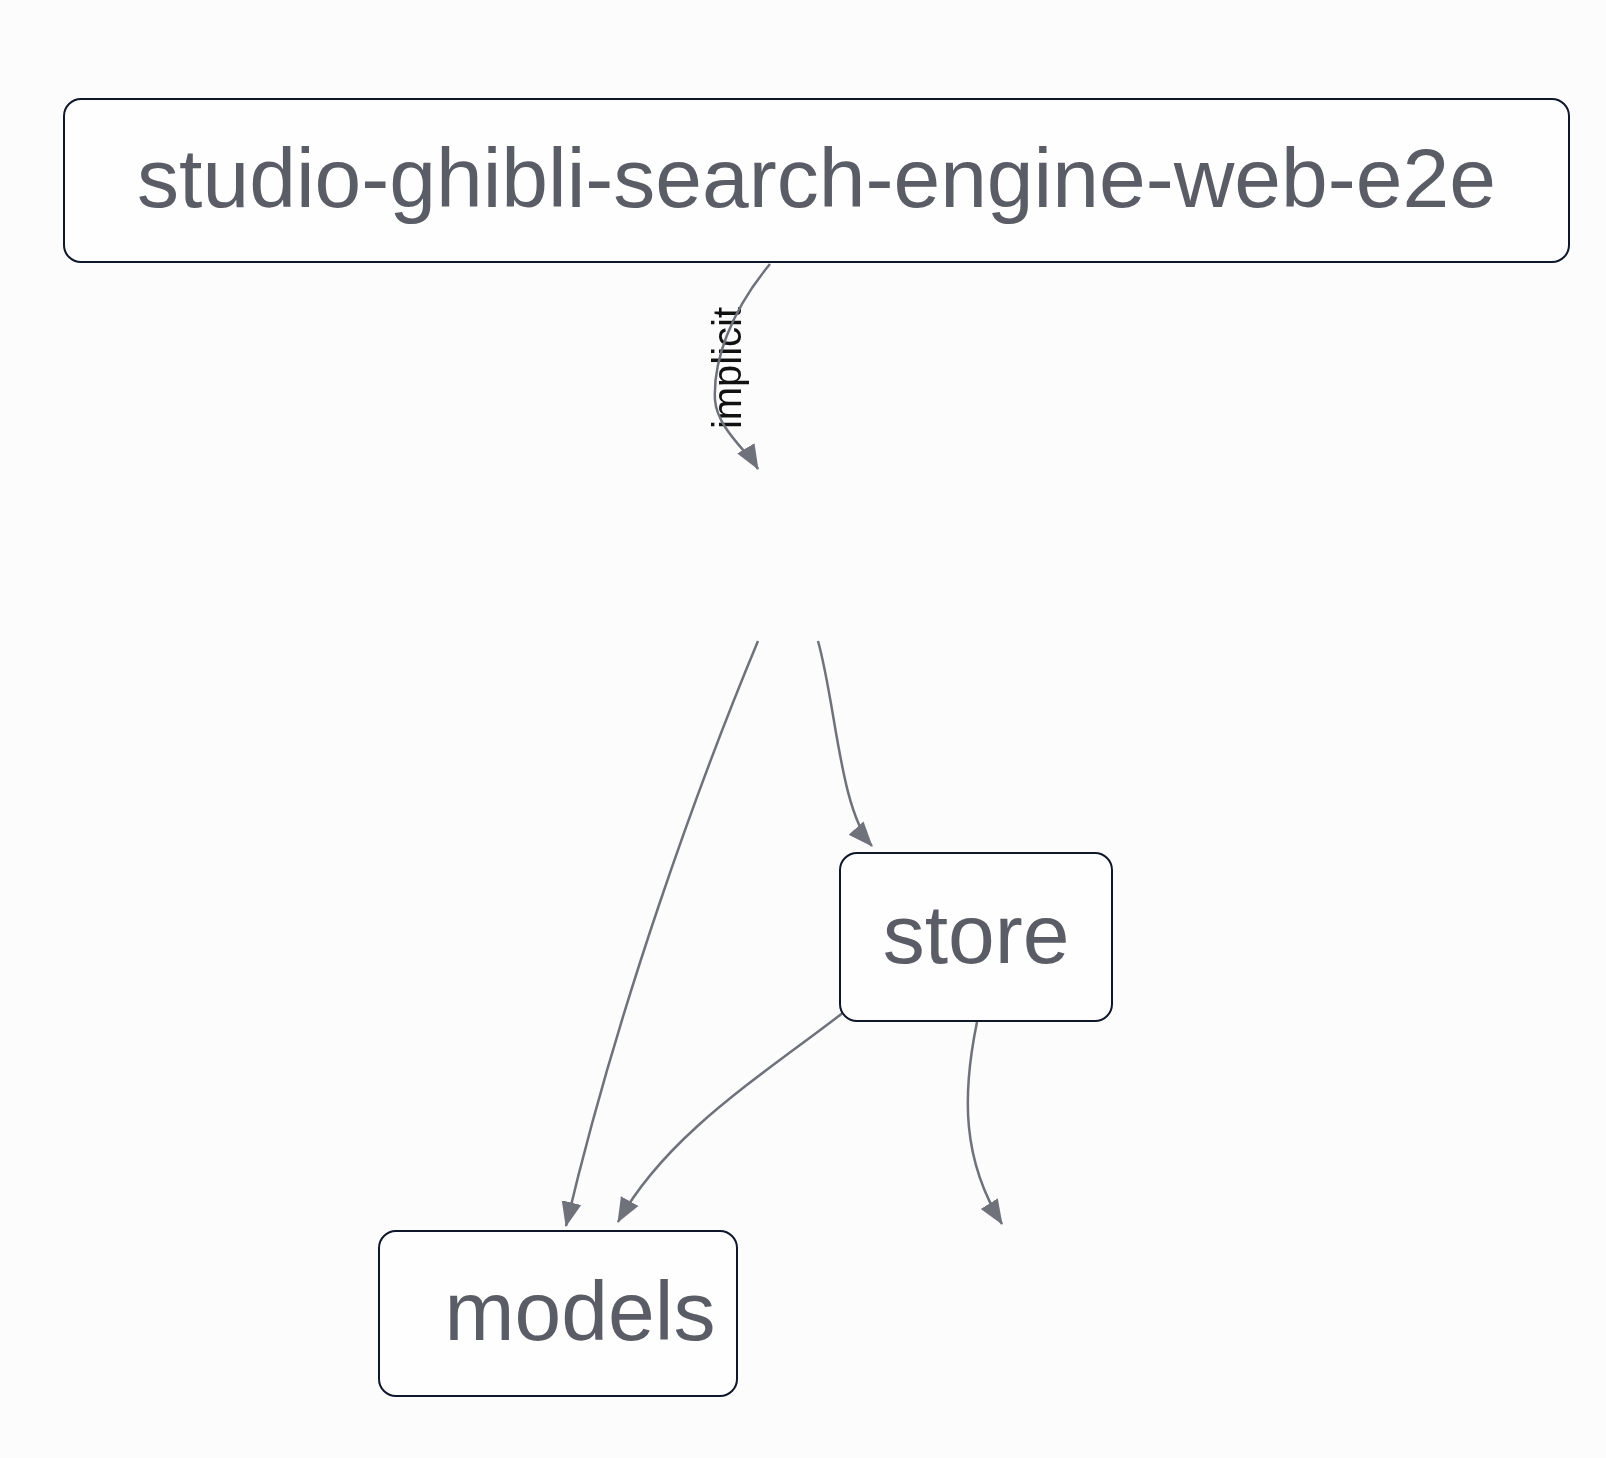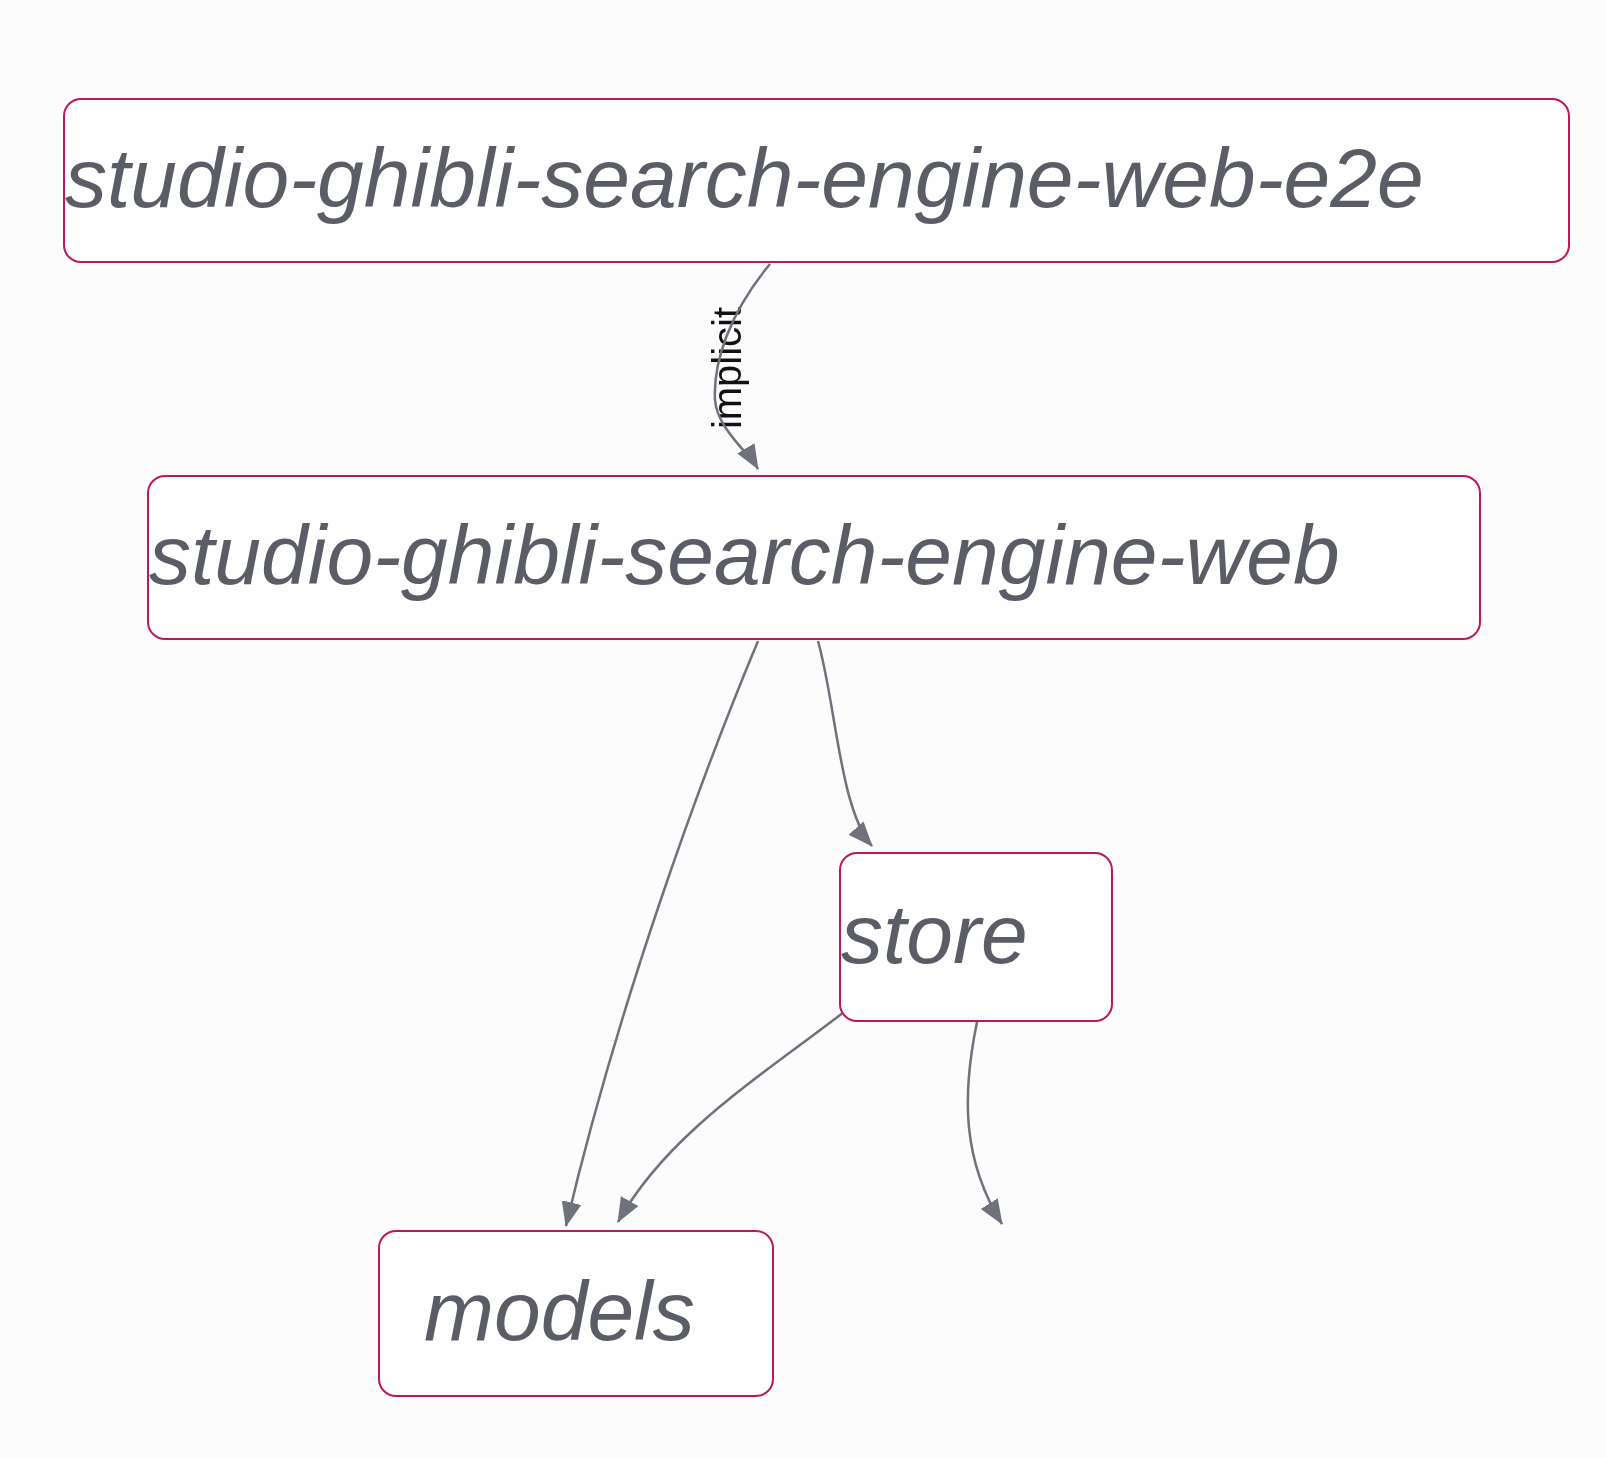--- a/index.html
+++ b/index.html
@@ -21,37 +21,37 @@
     width: 1606px;
     height: 1458px;
     z-index: 2;
     pointer-events: none;
   }
   .node {
     position: absolute;
     z-index: 3;
     box-sizing: border-box;
     background: #fefefe;
-    border: 2px solid #be185d;
+    border: 2px solid #0f172a;
     border-radius: 18px;
     display: flex;
     align-items: center;
-    font-style: italic;
+    justify-content: center;
   }
   .node-label {
     color: #5b5d66;
     font-size: 84px;
     line-height: 1;
     white-space: nowrap;
     padding-bottom: 6px;
   }
   #node-e2e      { left: 63px;  top: 98px;   width: 1507px; height: 165px; }
   #node-web      { left: 147px; top: 475px;  width: 1334px; height: 165px; }
   #node-store    { left: 839px; top: 852px;  width: 274px;  height: 170px; }
-  #node-models   { left: 378px; top: 1230px; width: 396px;  height: 167px; padding-left: 44px; }
+  #node-models   { left: 378px; top: 1230px; width: 360px;  height: 167px; padding-left: 44px; }
   #node-services { left: 882px; top: 1231px; width: 393px;  height: 166px; }
   .edge-label {
     position: absolute;
     left: 727px;
     top: 368px;
     z-index: 1;
     transform: translate(-50%, -50%) rotate(-90deg);
     color: #111111;
     font-size: 40px;
     white-space: nowrap;
@@ -74,23 +74,20 @@
     <path d="M 758 641 C 700 780, 618 1005, 566 1226" fill="none" stroke="#6f717b" stroke-width="2.5" marker-end="url(#arrow)"></path>
     <path d="M 818 641 C 836 705, 840 810, 872 846" fill="none" stroke="#6f717b" stroke-width="2.5" marker-end="url(#arrow)"></path>
     <path d="M 872 990 C 780 1065, 672 1125, 618 1222" fill="none" stroke="#6f717b" stroke-width="2.5" marker-end="url(#arrow)"></path>
     <path d="M 977 1022 C 962 1095, 962 1160, 1002 1224" fill="none" stroke="#6f717b" stroke-width="2.5" marker-end="url(#arrow)"></path>
   </svg>
 
   <div class="node" id="node-e2e">
     <span class="node-label">studio-ghibli-search-engine-web-e2e</span>
   </div>
 
-  <div class="node" id="node-web">
-    <span class="node-label">studio-ghibli-search-engine-web</span>
-  </div>
 
   <div class="node" id="node-store">
     <span class="node-label">store</span>
   </div>
 
   <div class="node" id="node-models">
     <span class="node-label">models</span>
   </div>
 
 

